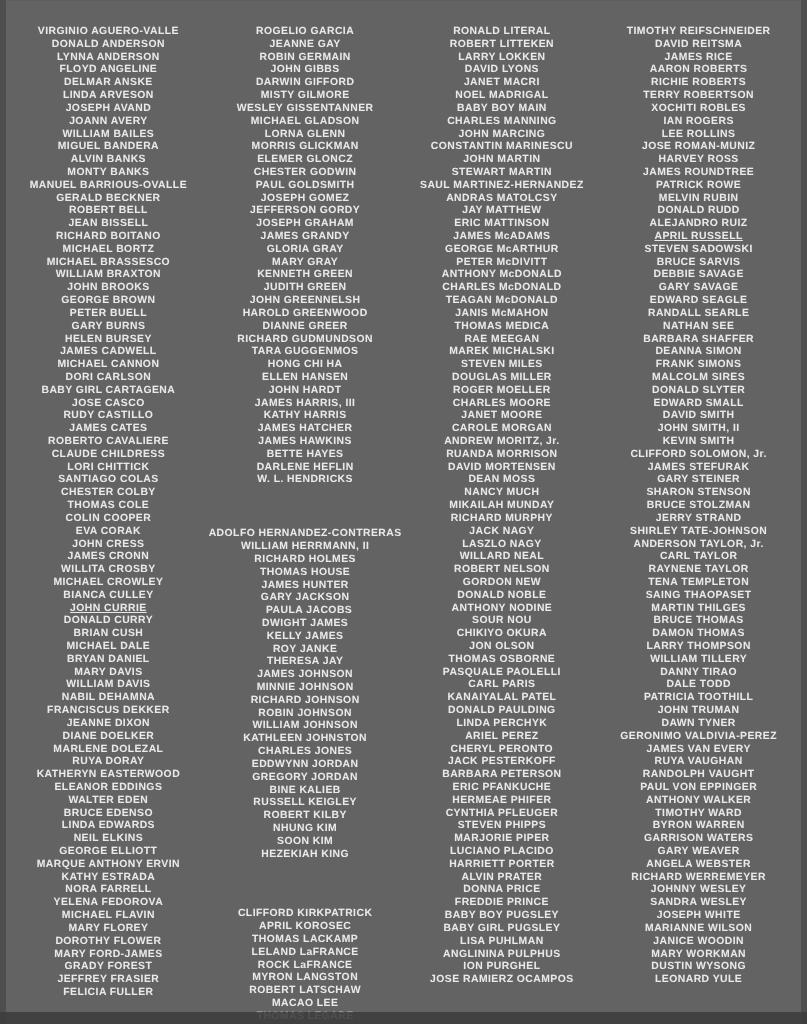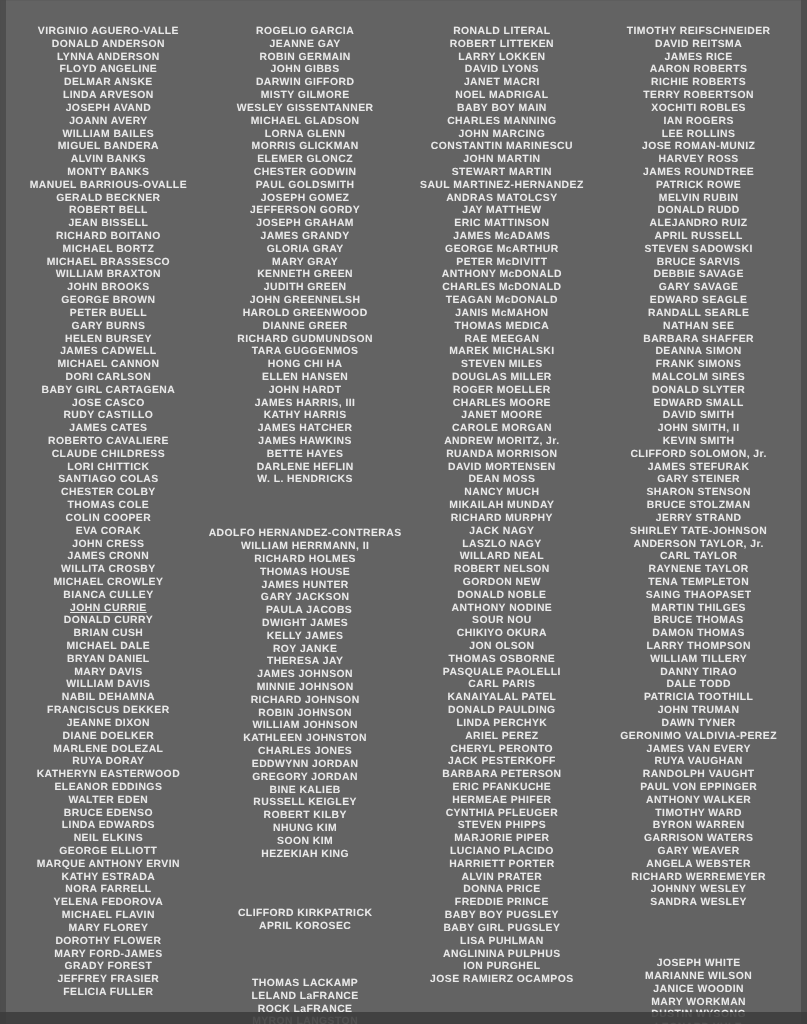--- a/index.html
+++ b/index.html
@@ -220,21 +220,21 @@
         <div class="name-entry" style="color: rgb(233, 233, 233);">EDDWYNN JORDAN</div>
         <div class="name-entry" style="color: rgb(233, 233, 233);">GREGORY JORDAN</div>
         <div class="name-entry" style="color: rgb(233, 233, 233);">BINE KALIEB</div>
         <div class="name-entry" style="color: rgb(233, 233, 233);">RUSSELL KEIGLEY</div>
         <div class="name-entry" style="color: rgb(233, 233, 233);">ROBERT KILBY</div>
         <div class="name-entry" style="color: rgb(233, 233, 233);">NHUNG KIM</div>
         <div class="name-entry" style="color: rgb(233, 233, 233);">SOON KIM</div>
         <div class="name-entry" style="color: rgb(233, 233, 233);">HEZEKIAH KING</div>
         <div class="name-entry" style="color: rgb(233, 233, 233); margin-top: 47px;">CLIFFORD KIRKPATRICK</div>
         <div class="name-entry" style="color: rgb(233, 233, 233);">APRIL KOROSEC</div>
-        <div class="name-entry" style="color: rgb(233, 233, 233); margin-top: 44px;">THOMAS LACKAMP</div>
+        <div class="name-entry" style="color: rgb(233, 233, 233);">THOMAS LACKAMP</div>
         <div class="name-entry" style="color: rgb(233, 233, 233);">LELAND LaFRANCE</div>
         <div class="name-entry" style="color: rgb(233, 233, 233);">ROCK LaFRANCE</div>
         <div class="name-entry" style="color: rgb(233, 233, 233);">MYRON LANGSTON</div>
         <div class="name-entry" style="color: rgb(233, 233, 233);">ROBERT LATSCHAW</div>
         <div class="name-entry" style="color: rgb(233, 233, 233);">MACAO LEE</div>
         <div class="name-entry" style="color: rgb(233, 233, 233);">THOMAS LEGARE</div>
         <div class="name-entry" style="color: rgb(233, 233, 233);">JOHN LEGOUAILLE</div>
         <div class="name-entry" style="color: rgb(233, 233, 233);">JOHN LEVANDOSKI</div>
         <div class="name-entry" style="color: rgb(233, 233, 233);">WAYNE LEVERTON</div>
         <div class="name-entry" style="color: rgb(233, 233, 233);">LAURIE LIESTMAN</div>
@@ -327,21 +327,21 @@
         <div class="name-entry" style="color: rgb(233, 233, 233);">XOCHITI ROBLES</div>
         <div class="name-entry" style="color: rgb(233, 233, 233);">IAN ROGERS</div>
         <div class="name-entry" style="color: rgb(233, 233, 233);">LEE ROLLINS</div>
         <div class="name-entry" style="color: rgb(233, 233, 233);">JOSE ROMAN-MUNIZ</div>
         <div class="name-entry" style="color: rgb(233, 233, 233);">HARVEY ROSS</div>
         <div class="name-entry" style="color: rgb(233, 233, 233);">JAMES ROUNDTREE</div>
         <div class="name-entry" style="color: rgb(233, 233, 233);">PATRICK ROWE</div>
         <div class="name-entry" style="color: rgb(233, 233, 233);">MELVIN RUBIN</div>
         <div class="name-entry" style="color: rgb(233, 233, 233);">DONALD RUDD</div>
         <div class="name-entry" style="color: rgb(233, 233, 233);">ALEJANDRO RUIZ</div>
-        <div class="name-entry" style="color: rgb(233, 233, 233);">APRIL RUSSELL</div>
+        <div class="name-entry" style="color: rgb(233, 233, 233); text-decoration: underline;">APRIL RUSSELL</div>
         <div class="name-entry" style="color: rgb(233, 233, 233);">STEVEN SADOWSKI</div>
         <div class="name-entry" style="color: rgb(233, 233, 233);">BRUCE SARVIS</div>
         <div class="name-entry" style="color: rgb(233, 233, 233);">DEBBIE SAVAGE</div>
         <div class="name-entry" style="color: rgb(233, 233, 233);">GARY SAVAGE</div>
         <div class="name-entry" style="color: rgb(233, 233, 233);">EDWARD SEAGLE</div>
         <div class="name-entry" style="color: rgb(233, 233, 233);">RANDALL SEARLE</div>
         <div class="name-entry" style="color: rgb(233, 233, 233);">NATHAN SEE</div>
         <div class="name-entry" style="color: rgb(233, 233, 233);">BARBARA SHAFFER</div>
         <div class="name-entry" style="color: rgb(233, 233, 233);">DEANNA SIMON</div>
         <div class="name-entry" style="color: rgb(233, 233, 233);">FRANK SIMONS</div>
@@ -380,21 +380,21 @@
         <div class="name-entry" style="color: rgb(233, 233, 233);">PAUL VON EPPINGER</div>
         <div class="name-entry" style="color: rgb(233, 233, 233);">ANTHONY WALKER</div>
         <div class="name-entry" style="color: rgb(233, 233, 233);">TIMOTHY WARD</div>
         <div class="name-entry" style="color: rgb(233, 233, 233);">BYRON WARREN</div>
         <div class="name-entry" style="color: rgb(233, 233, 233);">GARRISON WATERS</div>
         <div class="name-entry" style="color: rgb(233, 233, 233);">GARY WEAVER</div>
         <div class="name-entry" style="color: rgb(233, 233, 233);">ANGELA WEBSTER</div>
         <div class="name-entry" style="color: rgb(233, 233, 233);">RICHARD WERREMEYER</div>
         <div class="name-entry" style="color: rgb(233, 233, 233);">JOHNNY WESLEY</div>
         <div class="name-entry" style="color: rgb(233, 233, 233);">SANDRA WESLEY</div>
-        <div class="name-entry" style="color: rgb(233, 233, 233); margin-top: 48px;">JOSEPH WHITE</div>
+        <div class="name-entry" style="color: rgb(233, 233, 233);">JOSEPH WHITE</div>
         <div class="name-entry" style="color: rgb(233, 233, 233);">MARIANNE WILSON</div>
         <div class="name-entry" style="color: rgb(233, 233, 233);">JANICE WOODIN</div>
         <div class="name-entry" style="color: rgb(233, 233, 233);">MARY WORKMAN</div>
         <div class="name-entry" style="color: rgb(233, 233, 233);">DUSTIN WYSONG</div>
         <div class="name-entry" style="color: rgb(233, 233, 233);">LEONARD YULE</div>
       </div>
     </div>
 </div>
 
 </body></html>

